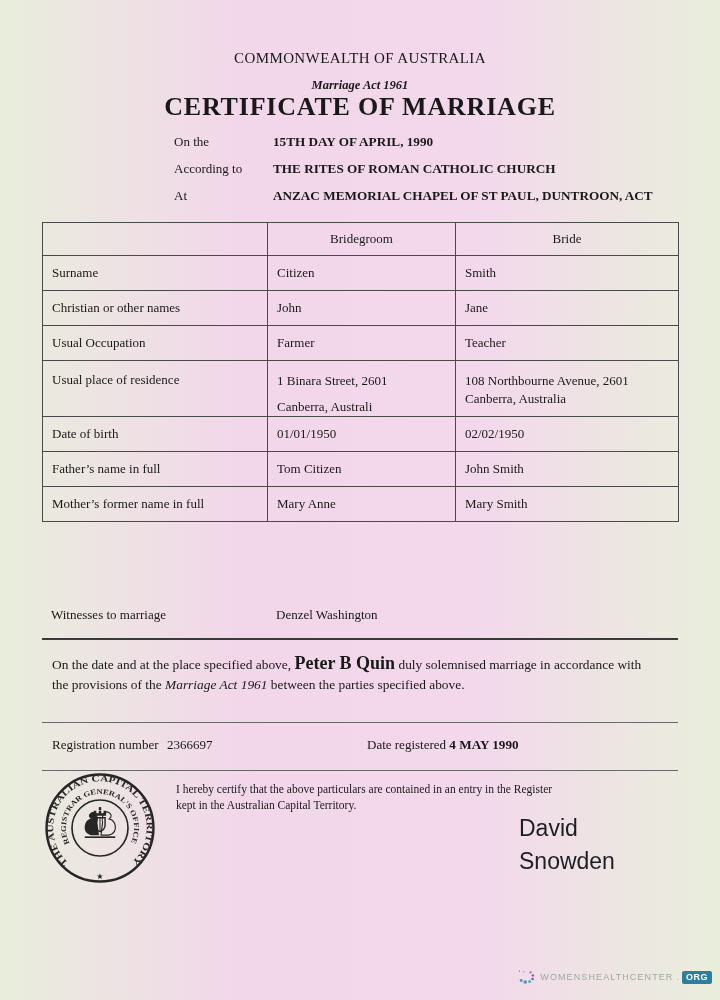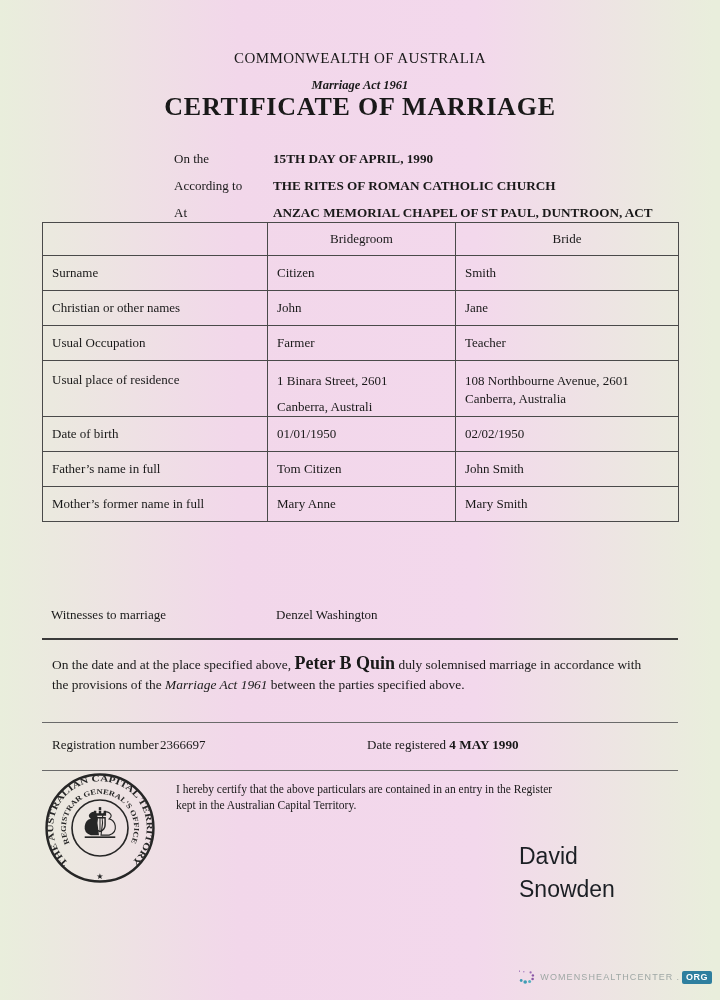--- a/index.html
+++ b/index.html
@@ -9,21 +9,21 @@
     position:relative; width:720px; height:1000px; overflow:hidden;
     background:linear-gradient(90deg,#e9eedc 0%,#f2d7ea 33%,#f3d8ec 66%,#e9eedc 99%);
   }
   .center { left:0; width:720px; text-align:center; }
   .abs { position:absolute; }
 
   .commonwealth { top:50px; font-size:15px; letter-spacing:.4px; }
   .act-line { top:78px; font-size:12.5px; font-weight:bold; font-style:italic; }
   .cert-title { top:92px; font-size:26px; font-weight:bold; letter-spacing:.8px; }
 
-  .details { top:145px; left:174px; }
+  .details { top:128px; left:174px; }
   .detail-row { display:flex; height:27px; align-items:center; font-size:13px; }
   .detail-label { width:99px; }
   .detail-value { font-weight:bold; font-size:13.2px; }
 
   table.cert { position:absolute; top:222px; left:42px; width:636px;
     border-collapse:collapse; table-layout:fixed; font-size:13px; }
   table.cert th, table.cert td { border:1px solid #4a4a4a; vertical-align:middle; }
   table.cert th { font-weight:normal; text-align:center; height:33px; }
   table.cert td { height:35px; padding-left:9px; }
   tr.tall td { height:56px; }
@@ -35,27 +35,27 @@
   .witnesses > div { padding-left:9px; }
 
   .rule-thick { top:638px; left:42px; width:636px; border-top:2px solid #3a3a3a; }
   .rule-thin  { left:42px; width:636px; border-top:1px solid #6a6a6a; }
 
   .solemn { top:654px; left:52px; width:606px; font-size:13.4px; line-height:19.5px; }
   .solemn b { font-size:18px; }
   .solemn i { font-style:italic; }
 
   .registration { top:737px; left:52px; width:616px; height:22px; font-size:13px; }
-  .reg-number { position:absolute; left:108px; }
+  .reg-number { position:absolute; left:115px; }
   .reg-date { position:absolute; left:315px; }
   .reg-date b { font-size:13.2px; }
 
   .certify { top:782px; left:176px; font-size:11.5px; line-height:15.5px; }
   .signature { top:812px; left:519px; font-family:"Liberation Sans", sans-serif;
-    font-size:23px; line-height:33px; color:#1b1f24;margin-top:28px; }
+    font-size:23px; line-height:33px; color:#1b1f24; }
 
   .seal { top:772px; left:44px; width:112px; height:112px; }
 
   .watermark { top:969px; right:8px; display:flex; align-items:center; gap:3px;
     font-family:"Liberation Sans", sans-serif; }
   .wm-name { font-size:9px; letter-spacing:1.1px; color:#9fa8a5; }
   .wm-dot { font-size:9px; color:#9fa8a5; }
   .wm-badge { font-size:9px; font-weight:bold; letter-spacing:.5px; color:#ffffff;
     background:#2e7f9f; padding:1px 4px 2px 4px; border-radius:2px; }
 </style>

